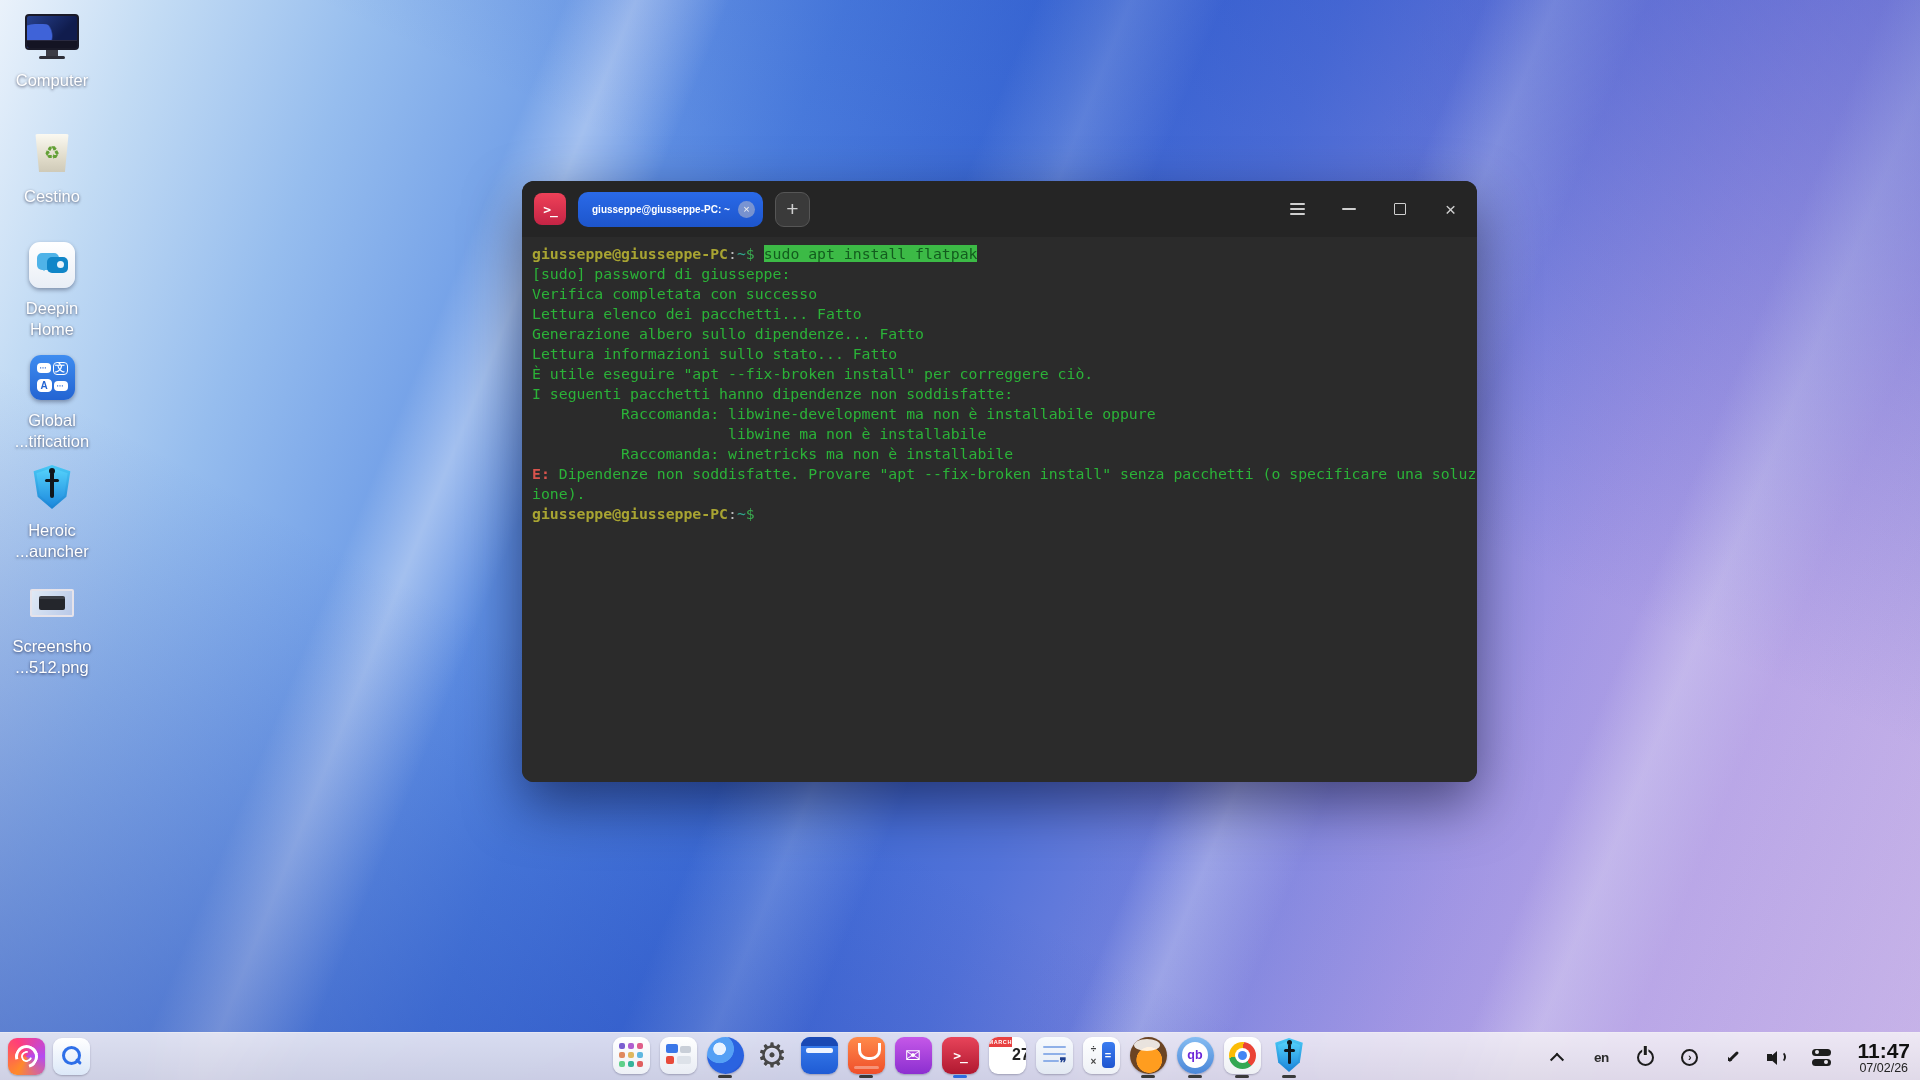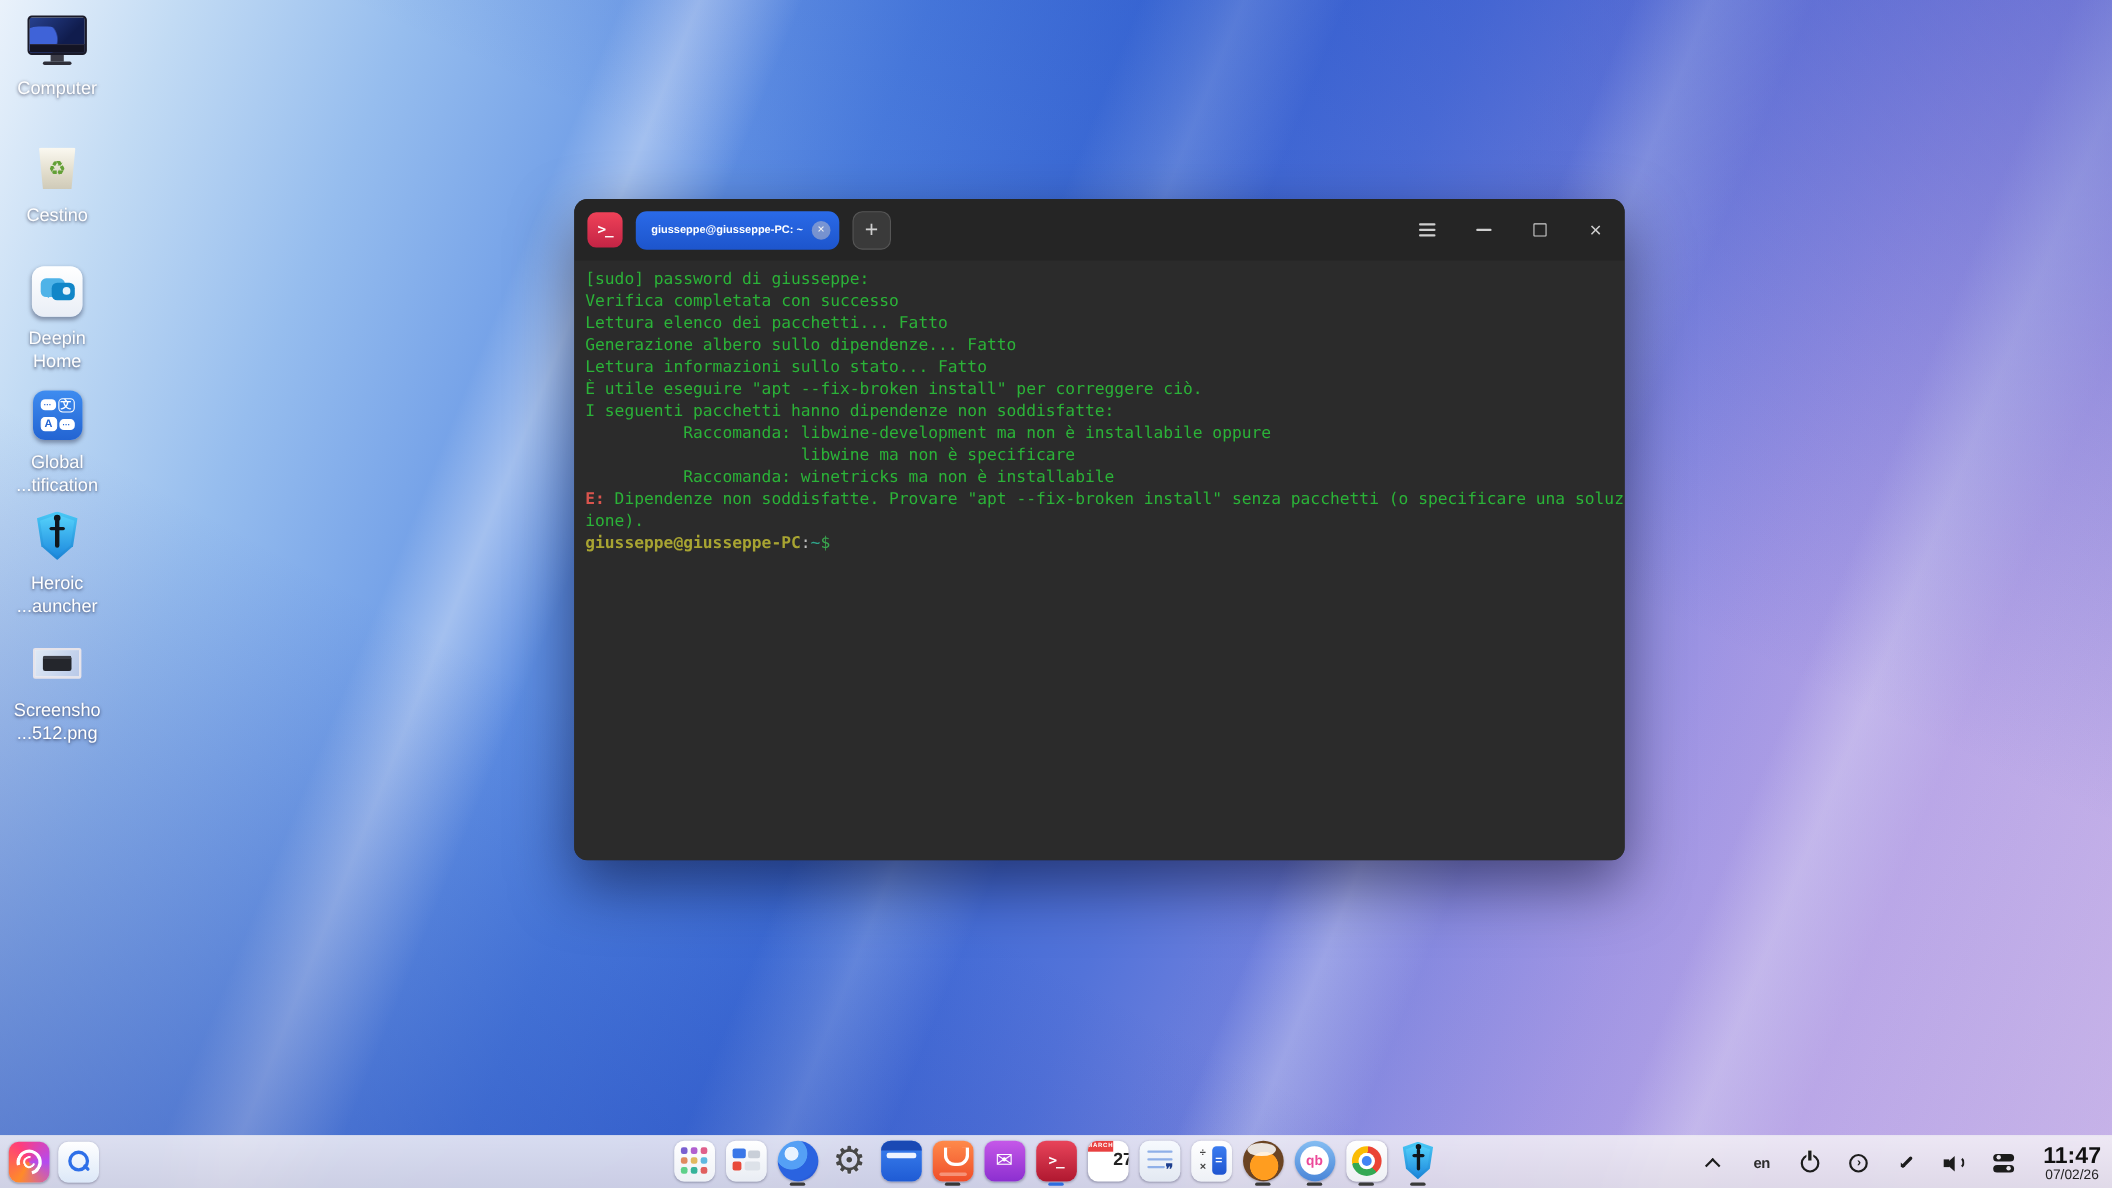--- a/index.html
+++ b/index.html
@@ -147,21 +147,21 @@
   .dk-editor .q{position:absolute;right:6px;bottom:4px;color:#1d3f8f;font-size:13px;font-weight:bold;}
   .dk-calc{background:linear-gradient(#ffffff,#eef1f6);position:relative;}
   .dk-calc .ops{position:absolute;left:5px;top:5px;width:12px;height:26px;display:flex;flex-direction:column;
     align-items:center;justify-content:space-around;color:#444;font-size:10px;font-weight:bold;}
   .dk-calc .eq{position:absolute;right:5px;top:5px;width:13px;height:26px;background:linear-gradient(#3a7cf0,#1f55d0);
     border-radius:4px;color:#fff;font-size:11px;font-weight:bold;display:flex;align-items:center;justify-content:center;}
   .dk-lutris{border-radius:50%;background:radial-gradient(circle at 52% 62%,#ff9d1f 0 42%,#6b4423 44% 100%);position:relative;overflow:hidden;}
   .dk-lutris::before{content:"";position:absolute;left:4px;top:2px;width:26px;height:12px;border-radius:50%;background:rgba(255,255,255,.85);}
   .dk-qb{border-radius:50%;background:linear-gradient(#85bdf2,#4a86d8);display:flex;align-items:center;justify-content:center;}
   .dk-qb .inner{width:26px;height:26px;border-radius:50%;background:#fff;display:flex;align-items:center;justify-content:center;
-    color:#ec4899;font-weight:bold;font-size:12.5px;}
+    color:#6d28d9;font-weight:bold;font-size:12.5px;}
   .dk-chrome{background:linear-gradient(#ffffff,#eef0f4);display:flex;align-items:center;justify-content:center;}
   .chrome-logo{width:27px;height:27px;border-radius:50%;background:conic-gradient(from 140deg,#34a853 0 120deg,#fbbc05 0 225deg,#ea4335 0 360deg);position:relative;}
   .chrome-logo::before{content:"";position:absolute;inset:6px;border-radius:50%;background:#fff;}
   .chrome-logo::after{content:"";position:absolute;inset:9px;border-radius:50%;background:#4285f4;}
   .shield.small{width:30px;height:34px;}
   .shield.small .sword{height:20px;top:6px;width:3px;}
   .shield.small .guard{width:11px;top:11px;}
   .shield.small .pommel{width:5px;height:5px;top:2px;}
 
   .tray{position:absolute;right:10px;top:0;height:48px;display:flex;align-items:center;gap:22px;color:#1c1c1c;}
@@ -283,29 +283,30 @@
         </div>
       <div class="wc">
           <div class="maxi"></div>
         </div>
       <div class="wc">
           <span class="xchar">×</span>
         </div>
     </div>
   </div>
   <div class="term-body">
+      <div class="tline"><span class="uh">giusseppe@giusseppe-PC</span><span class="pc">:</span><span class="tl">~</span><span class="dl">$ </span><span class="hl">sudo apt install flatpak</span></div>
       <div class="tline"><span class="g">[sudo] password di giusseppe:</span></div>
       <div class="tline"><span class="g">Verifica completata con successo</span></div>
       <div class="tline"><span class="g">Lettura elenco dei pacchetti... Fatto</span></div>
       <div class="tline"><span class="g">Generazione albero sullo dipendenze... Fatto</span></div>
       <div class="tline"><span class="g">Lettura informazioni sullo stato... Fatto</span></div>
       <div class="tline"><span class="g">È utile eseguire "apt --fix-broken install" per correggere ciò.</span></div>
       <div class="tline"><span class="g">I seguenti pacchetti hanno dipendenze non soddisfatte:</span></div>
       <div class="tline"><span class="g">          Raccomanda: libwine-development ma non è installabile oppure</span></div>
-      <div class="tline"><span class="g">                      libwine ma non è specificare</span></div>
+      <div class="tline"><span class="g">                      libwine ma non è installabile</span></div>
       <div class="tline"><span class="g">          Raccomanda: winetricks ma non è installabile</span></div>
       <div class="tline"><span class="err">E:</span><span class="g"> Dipendenze non soddisfatte. Provare "apt --fix-broken install" senza pacchetti (o specificare una soluz</span></div>
       <div class="tline"><span class="g">ione).</span></div>
       <div class="tline"><span class="uh">giusseppe@giusseppe-PC</span><span class="pc">:</span><span class="tl">~</span><span class="dl">$</span></div>
     </div>
 </div>
 
 <div class="taskbar">
   <div class="dock-left">
     <div class="dk dk-launcher"></div>

